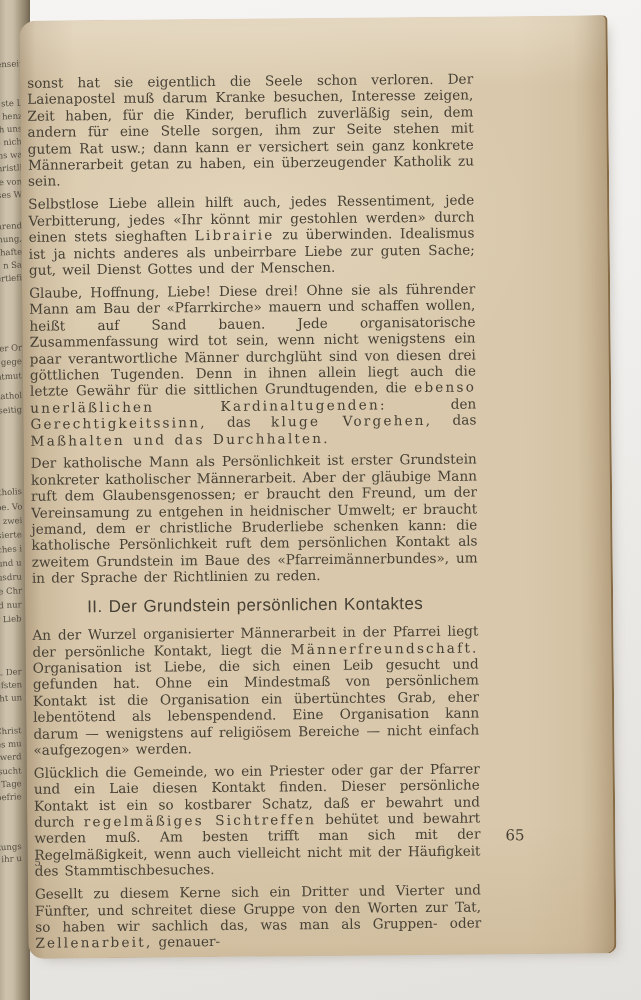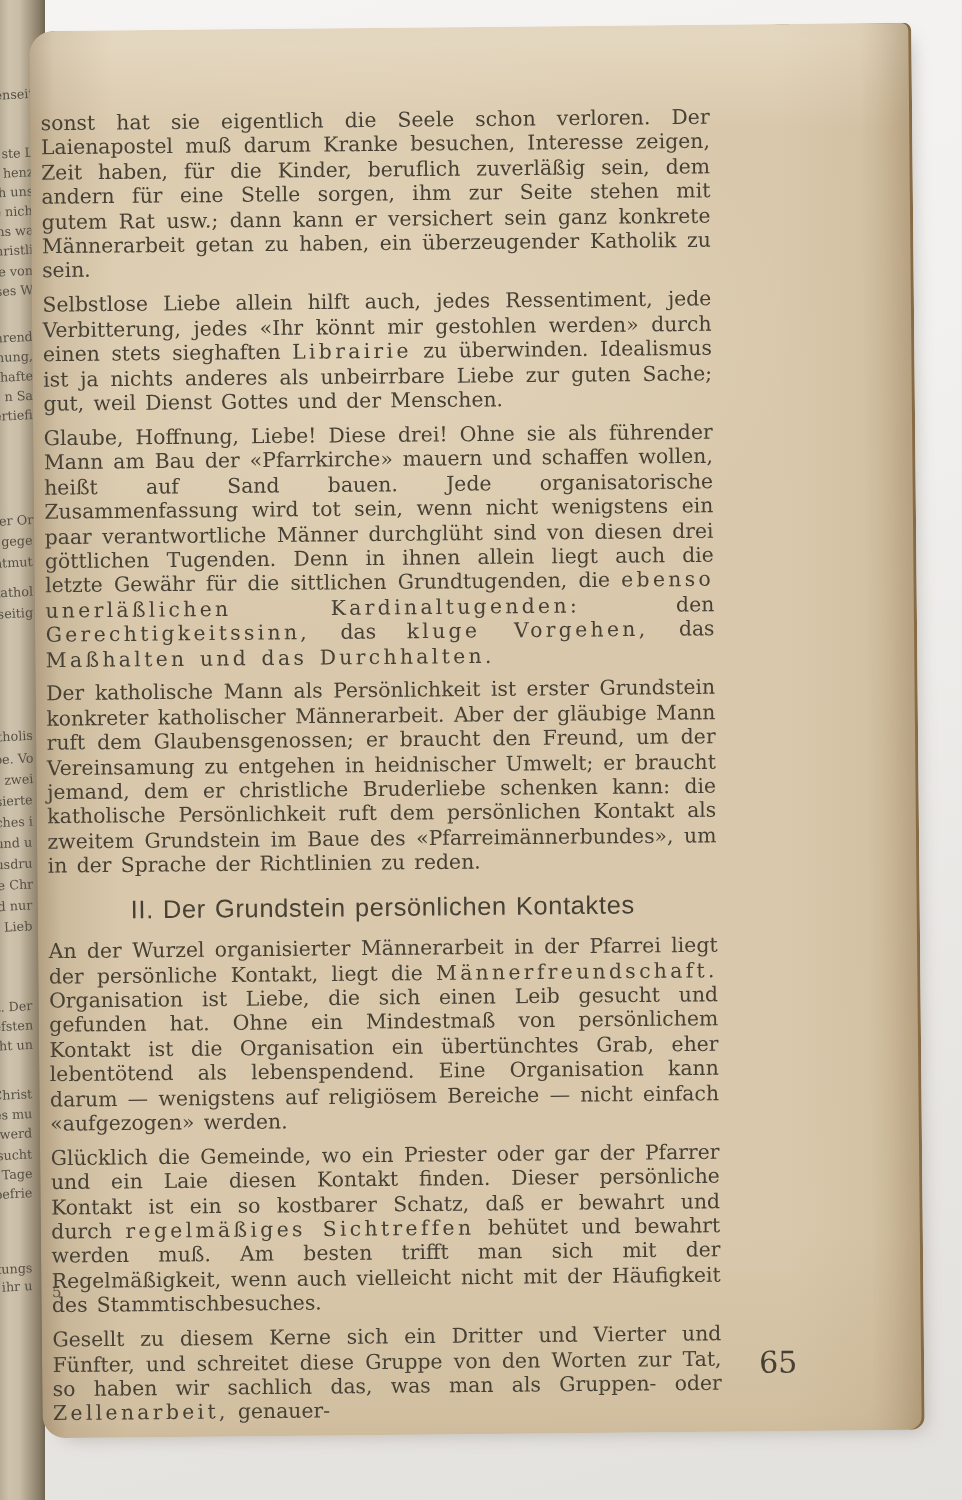--- a/index.html
+++ b/index.html
@@ -65,22 +65,22 @@
     word-spacing: 1px;
     margin: 13px 0 11px 0;
     color: var(--ink, #464035);
   }
 
   .sig {
     position: absolute; left: 7px; top: 836px;
     font-size: 10px; color: #5a5346;
   }
   .pagenum {
-    position: absolute; left: 478px; top: 880px;
-    font-size: 20px; color: var(--ink, #464035);
+    position: absolute; left: 478px; top: 810px;
+    font-size: 15px; color: var(--ink, #464035);
   }
 
   
   .watermark {
     position: absolute; left: 146px; top: 611px;
     font-family: "Liberation Sans", sans-serif;
     font-size: 42px; line-height: 42px; font-weight: 400;
     letter-spacing: 2px; white-space: nowrap;
     color: var(--wm, #1d53ee);
     z-index: 5;

